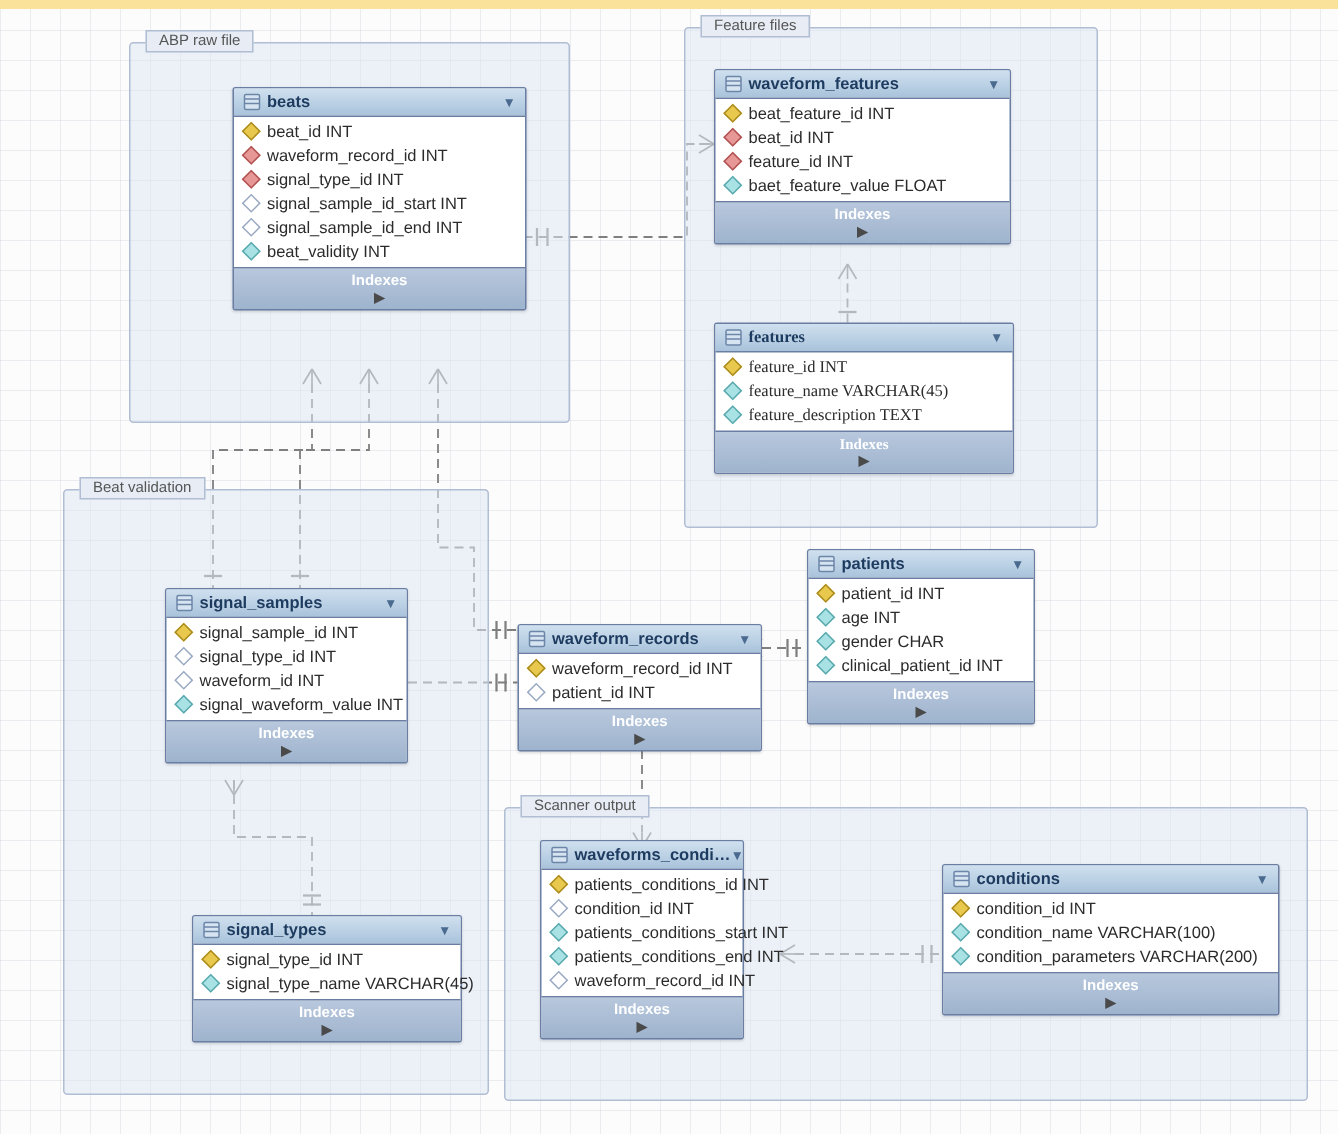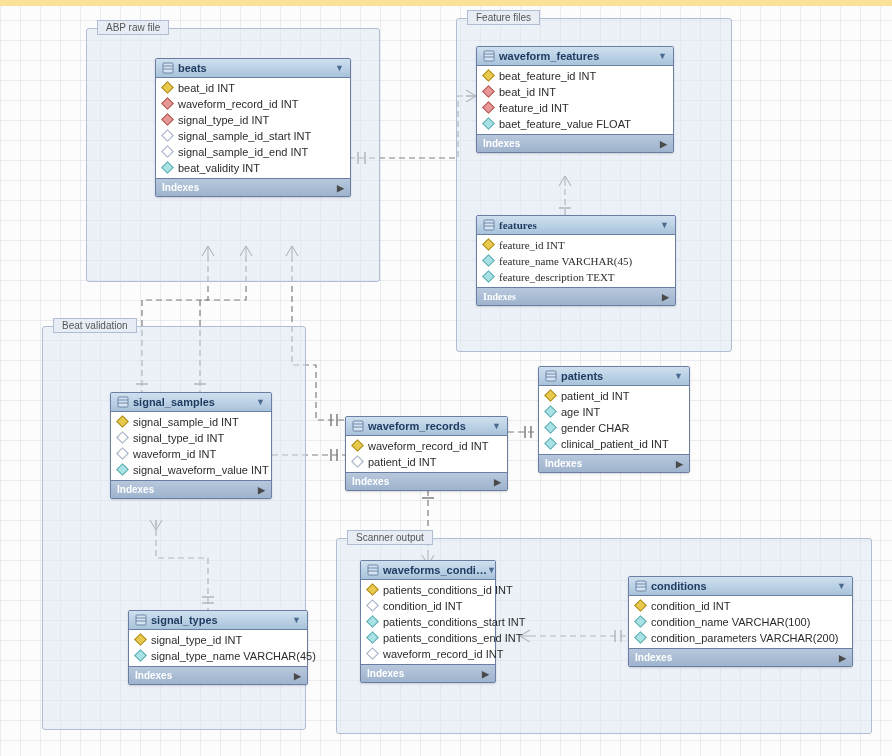--- a/index.html
+++ b/index.html
@@ -80,20 +80,21 @@
     background:#a8e2e5; border:1px solid #5aa9ad; transform:rotate(45deg);
     margin:0 0 0 1px;
   }
   .indexes {
     display:flex; justify-content:space-between; align-items:center;
     background:linear-gradient(#b8c8dd,#9eb3cd);
     color:#fff; font-weight:bold; font-size:10px;
     padding:3px 6px;
     border-top:1px solid #6a7ea3;
     cursor:pointer;
+    flex-direction:column;
   }
   .indexes .tri { color:#4a4a4a; font-size:9px; }
   svg.conn { position:absolute; left:0; top:0; pointer-events:none; }
 </style>
 </head>
 <body>
 
 <div class="topstrip"></div>
 
 <svg class="conn" width="892" height="756">
@@ -160,21 +161,21 @@
   <use href="#bar" x="621" y="636"></use>
     <use href="#bar" x="615" y="636"></use>
 </svg>
 
 <div class="group" style="left:86px; top:28px; width:294px; height:254px;">
   <div class="group-label">ABP raw file</div>
 </div>
 <div class="group" style="left:456px; top:18px; width:276px; height:334px;">
   <div class="group-label">Feature files</div>
 </div>
-<div class="group" style="left:42px; top:326px; width:264px; height:404px;">
+<div class="group" style="left:42px; top:326px; width:284px; height:404px;">
   <div class="group-label">Beat validation</div>
 </div>
 <div class="group" style="left:336px; top:538px; width:536px; height:196px;">
   <div class="group-label">Scanner output</div>
 </div>
 
 <div class="table" style="left:155px; top:58px; width:196px;">
   <div class="table-header">
     <span style="display:flex;align-items:center">
       <span class="hicon">

